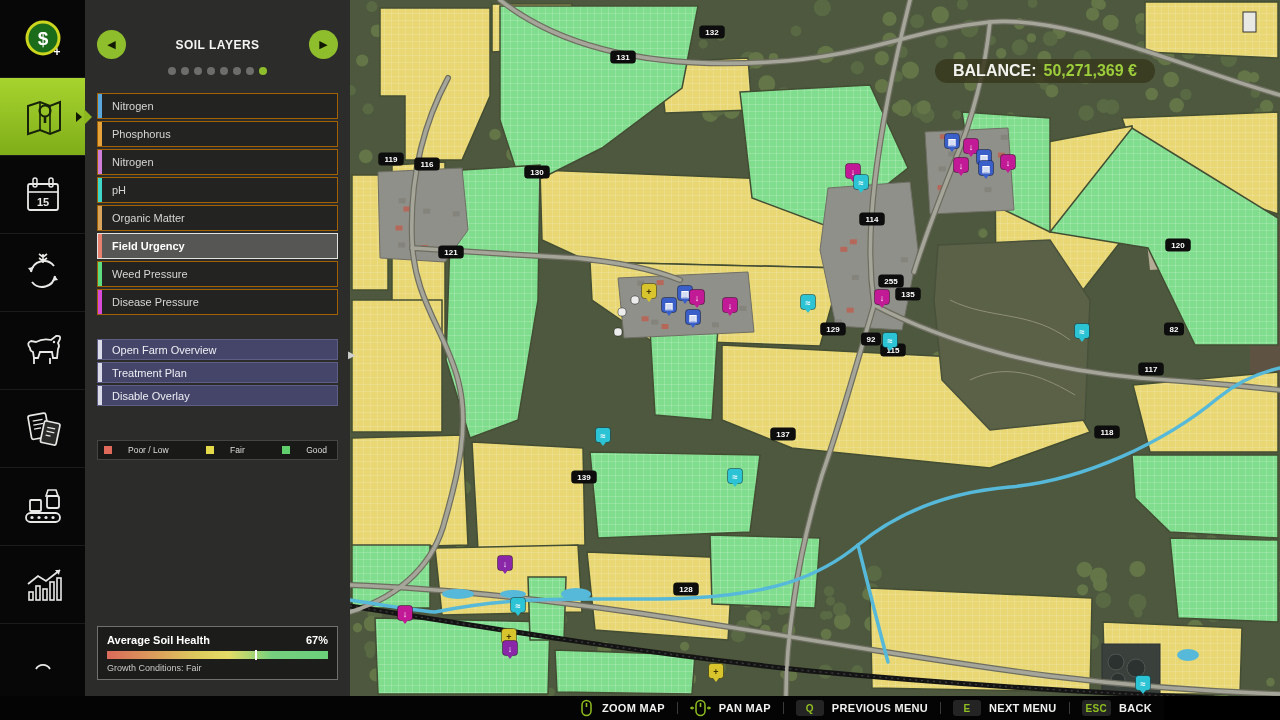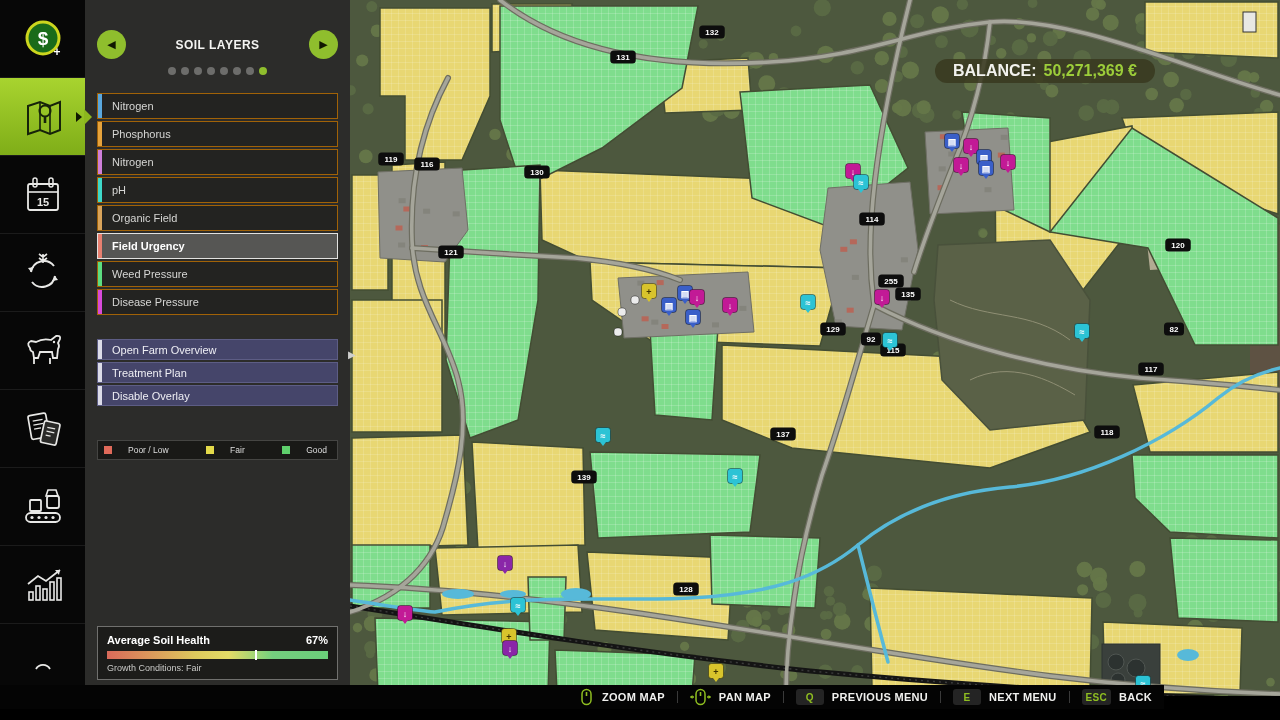--- a/index.html
+++ b/index.html
@@ -48,21 +48,21 @@
   #panel-edge-arrow{position:absolute;left:348px;top:349px;color:#cfcfcd;font-size:10px;z-index:25;}
   
   #map-wrap{position:absolute;left:350px;top:0;width:930px;height:696px;}
   #map-svg{display:block;}
   #balance{position:absolute;left:585px;top:59px;height:24px;border-radius:19px;
       background:rgba(56,56,30,.85);display:flex;align-items:center;padding:0 18px;gap:7px;
       font-size:16px;font-weight:bold;}
   #balance .lab{color:#f2f2ee;}
   #balance .val{color:#9ccd3a;}
   
-  #bbar{position:absolute;left:0;bottom:11px;width:1164px;height:24px;background:#040404;z-index:40;
+  #bbar{position:absolute;left:0;bottom:0;width:1164px;height:24px;background:#040404;z-index:40;
       display:flex;align-items:center;justify-content:flex-end;gap:12px;padding-right:12px;box-sizing:border-box;}
   .bb-item{display:flex;align-items:center;gap:8px;color:#f0f0ee;font-size:11px;font-weight:bold;letter-spacing:.3px;}
   .bb-sep{width:1px;height:12px;background:#3a3a3a;}
   .bb-key{min-width:20px;height:16px;background:#242424;border-radius:3px;color:#8fbe21;
       font-size:10px;font-weight:bold;display:flex;align-items:center;justify-content:center;padding:0 4px;}
 </style>
 </head>
 <body>
 
 <div id="rail">
@@ -177,21 +177,21 @@
       <div class="layer-item">
         <span class="bar" style="background: rgb(207, 127, 217);"></span>
         <span>Nitrogen</span>
       </div>
       <div class="layer-item">
         <span class="bar" style="background: rgb(62, 217, 201);"></span>
         <span>pH</span>
       </div>
       <div class="layer-item">
         <span class="bar" style="background: rgb(217, 164, 91);"></span>
-        <span>Organic Field</span>
+        <span>Organic Matter</span>
       </div>
       <div class="layer-item sel">
         <span class="bar" style="background: rgb(232, 128, 112);"></span>
         <span>Field Urgency</span>
       </div>
       <div class="layer-item">
         <span class="bar" style="background: rgb(93, 221, 128);"></span>
         <span>Weed Pressure</span>
       </div>
       <div class="layer-item">

